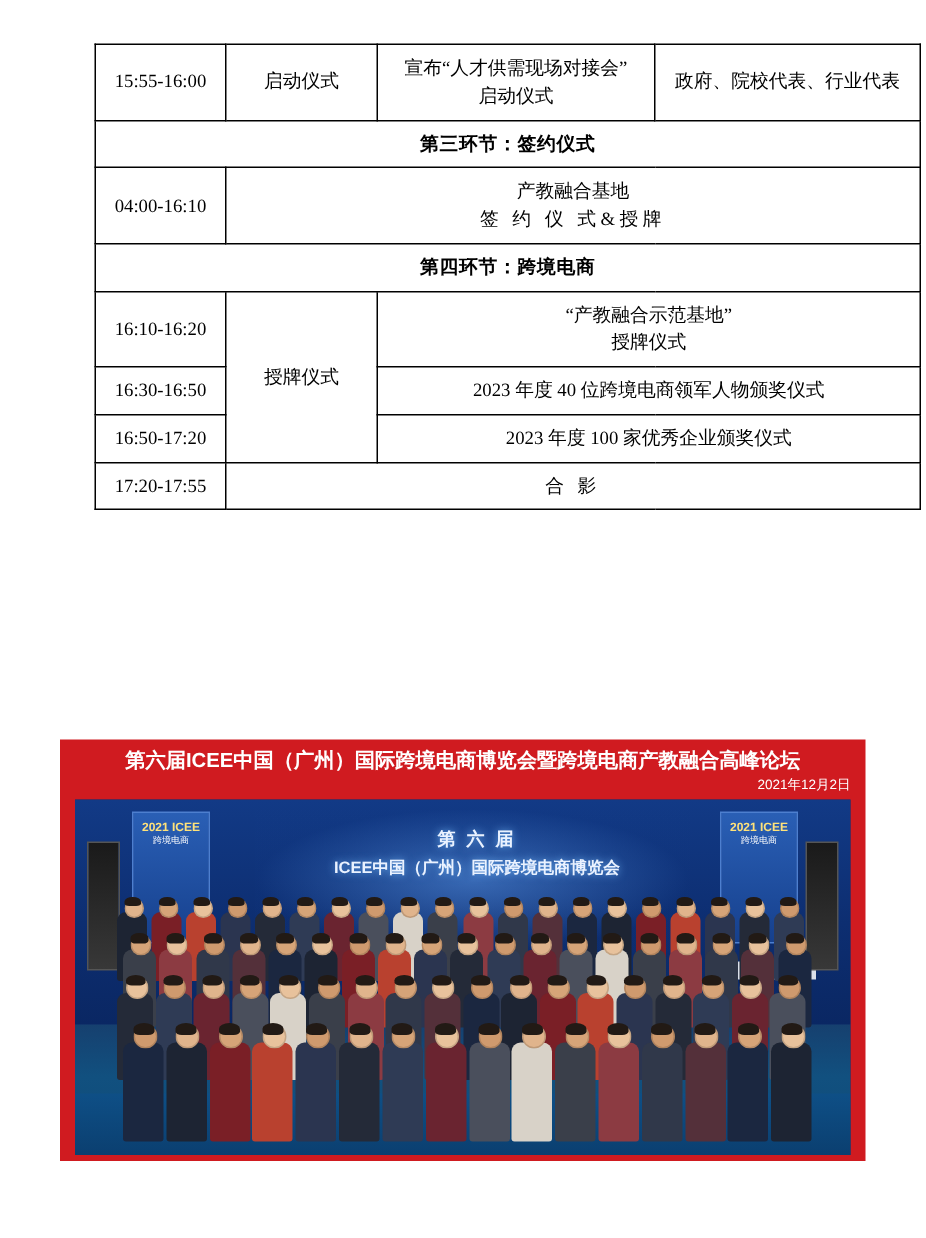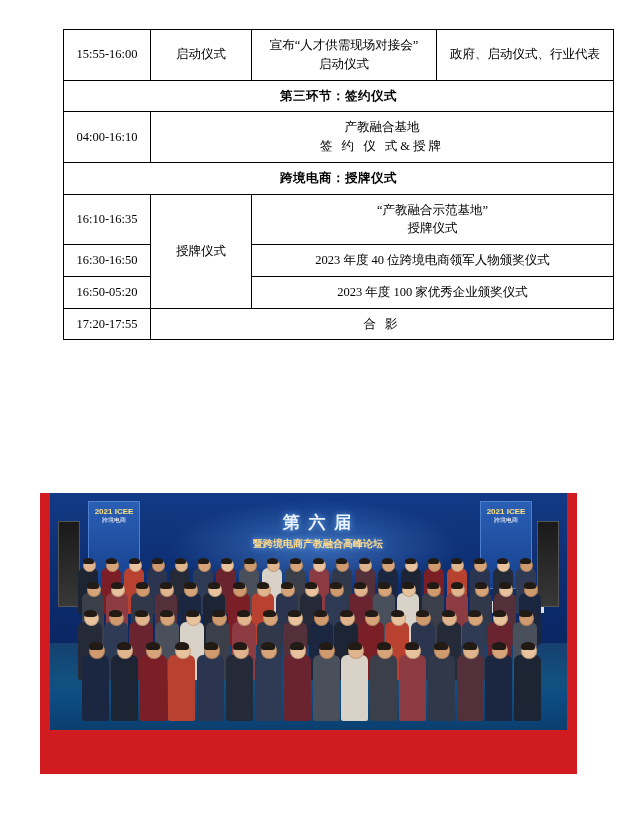--- a/index.html
+++ b/index.html
@@ -131,21 +131,21 @@
     position: absolute;
     left: 128px;
     top: 18px;
     width: 280px;
     text-align: center;
     color: #eaf2ff;
     font-family: "Liberation Sans", sans-serif;
     font-weight: bold;
     text-shadow: 0 0 6px rgba(120,190,255,0.8);
   }
-  .screen-l1 { font-size: 17px; letter-spacing: 2px; }
+  .screen-l1 { font-size: 12px; letter-spacing: 2px; }
   .screen-l2 { font-size: 11px; margin-top: 3px; letter-spacing: 0px; }
   .screen-l3 { font-size: 10px; margin-top: 3px; color: #ffd98a; letter-spacing: 0px; }
 
   
   .side-banner {
     position: absolute;
     top: 8px;
     width: 52px;
     height: 88px;
     background: linear-gradient(180deg, #2a5fb5 0%, #16408d 100%);
@@ -249,21 +249,21 @@
             <span>15:55-16:00</span>
           </td>
           <td class="sess">
             <span>启动仪式</span>
           </td>
           <td class="desc">
             <span class="two-line">宣布“人才供需现场对接会”</span>
             <span class="two-line">启动仪式</span>
           </td>
           <td class="guest">
-            <span>政府、启动仪式、行业代表</span>
+            <span>政府、院校代表、行业代表</span>
           </td>
         </tr>
 
         <tr>
           <td class="section" colspan="4">
             <span>第三环节：签约仪式</span>
           </td>
         </tr>
 
         <tr>
@@ -271,27 +271,27 @@
             <span>04:00-16:10</span>
           </td>
           <td class="wide3" colspan="3">
             <span class="two-line">产教融合基地</span>
             <span class="two-line spaced">签 约 仪 式&amp;授牌</span>
           </td>
         </tr>
 
         <tr>
           <td class="section" colspan="4">
-            <span>跨境电商：授牌仪式</span>
+            <span>第四环节：跨境电商</span>
           </td>
         </tr>
 
         <tr>
           <td class="time">
-            <span>16:10-16:35</span>
+            <span>16:10-16:20</span>
           </td>
           <td class="sess" rowspan="3">
             <span>授牌仪式</span>
           </td>
           <td colspan="2">
             <span class="two-line">“产教融合示范基地”</span>
             <span class="two-line">授牌仪式</span>
           </td>
         </tr>
 
@@ -299,48 +299,50 @@
           <td class="time">
             <span>16:30-16:50</span>
           </td>
           <td colspan="2">
             <span>2023 年度 40 位跨境电商领军人物颁奖仪式</span>
           </td>
         </tr>
 
         <tr>
           <td class="time">
-            <span>16:50-05:20</span>
+            <span>16:50-17:20</span>
           </td>
           <td colspan="2">
             <span>2023 年度 100 家优秀企业颁奖仪式</span>
           </td>
         </tr>
 
         <tr>
           <td class="time center">
             <span>17:20-17:55</span>
           </td>
           <td colspan="3">
             <span class="spaced">合 影</span>
           </td>
         </tr>
       </tbody>
     </table>
   </div>
 
   <div class="photo-card">
+    <div class="photo-title">第六届ICEE中国（广州）国际跨境电商博览会暨跨境电商产教融合高峰论坛</div>
+    <div class="photo-date">2021年12月2日</div>
 
     <div class="photo-area">
       <div class="backdrop"></div>
       <div class="backdrop-glow"></div>
 
       <div class="screen-text">
         <div class="screen-l1">第 六 届</div>
-        <div class="screen-l3">暨跨境电商产教融合高峰论坛</div>
+        <div class="screen-l2">ICEE中国（广州）国际跨境电商博览会</div>
       </div>
 
       <div class="side-banner left">
         <span class="sb-badge">2021 ICEE</span>
         <span>跨境电商</span>
       </div>
       <div class="side-banner right">
         <span class="sb-badge">2021 ICEE</span>
         <span>跨境电商</span>
       </div>

